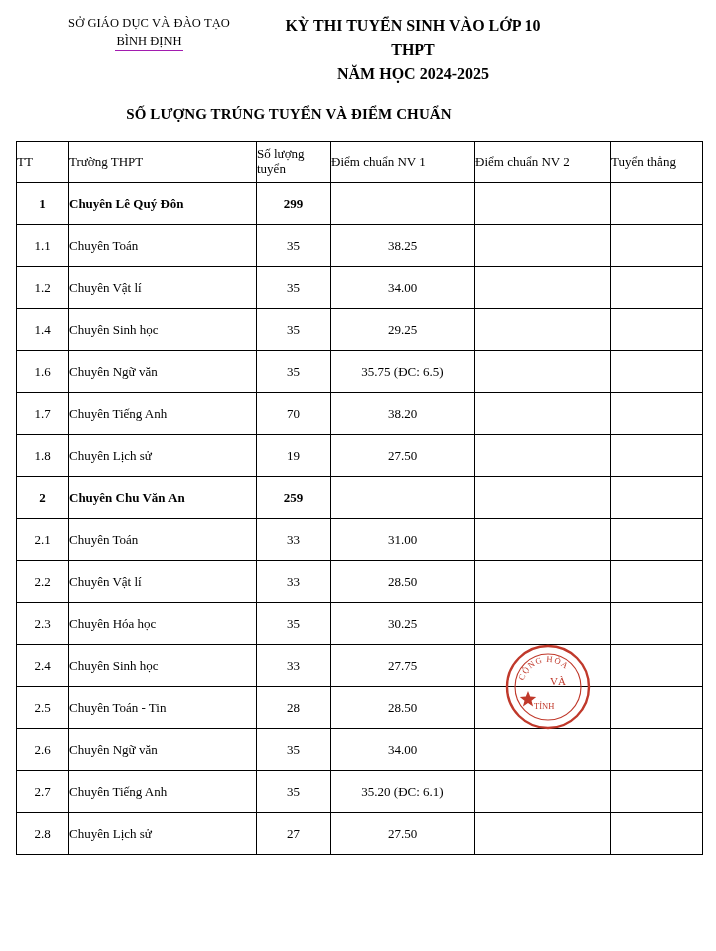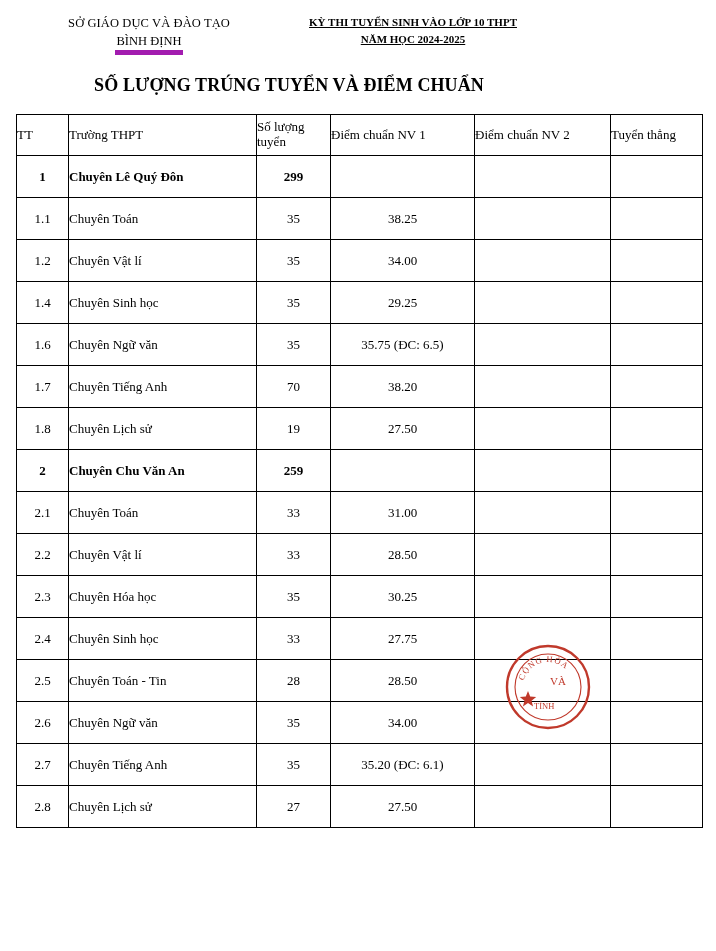--- a/index.html
+++ b/index.html
@@ -36,37 +36,36 @@
     text-align: center;
     font-size: 12.5px;
     line-height: 1.45;
     padding-left: 4px;
   }
   .header-left .line1 {
     letter-spacing: 0.1px;
   }
   .header-left .line2 {
     display: inline-block;
-    border-bottom: 5px solid #a21caf;
+    border-bottom: 1px solid #a21caf;
     padding: 0 2px 1px 2px;
     line-height: 1.3;
   }
   .header-right {
     flex: 1;
     text-align: center;
-    font-size: 11px;
+    font-size: 16px;
     font-weight: bold;
     line-height: 1.5;
     padding-right: 36px;
-    text-decoration: underline;
   }
 
   .doc-title {
     text-align: center;
-    font-size: 18px;
+    font-size: 15px;
     font-weight: bold;
     margin-top: 20px;
     padding-right: 22px;
     letter-spacing: 0.1px;
   }
 
   
   table.main-table {
     border-collapse: collapse;
     margin-top: 18px;

